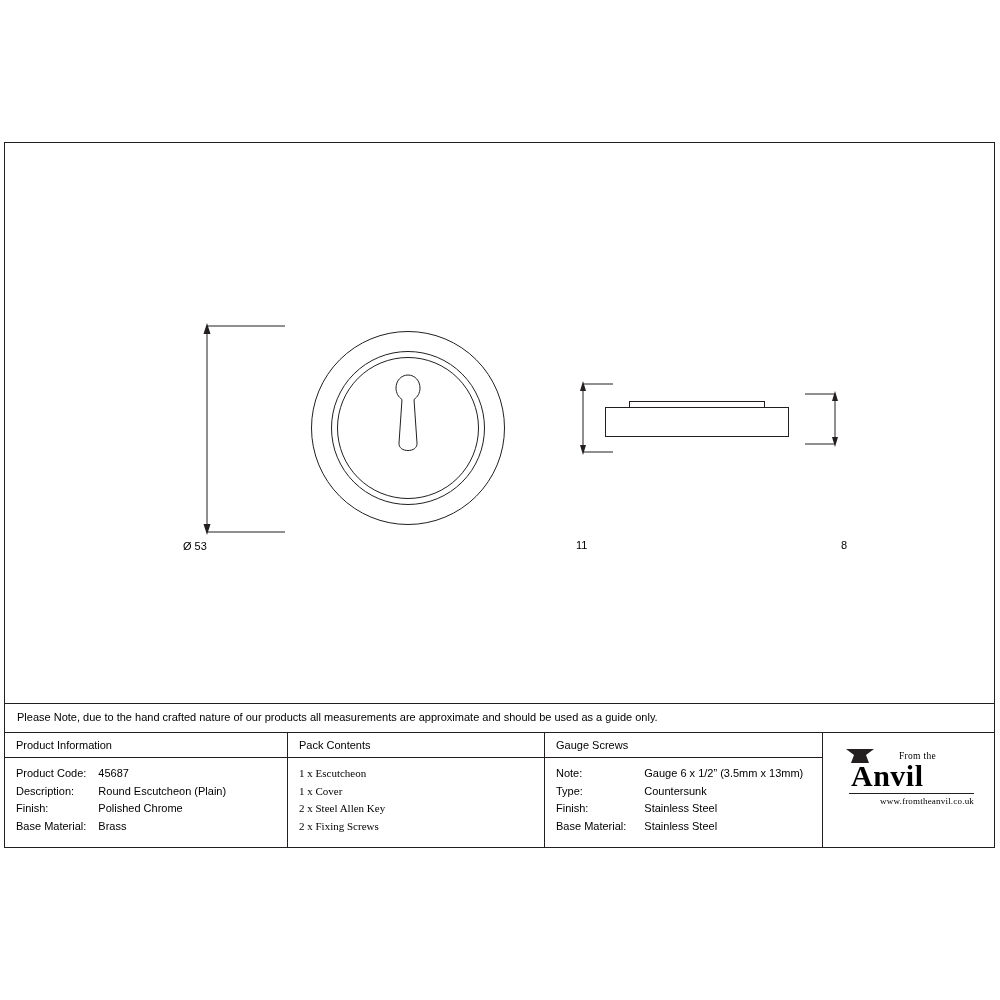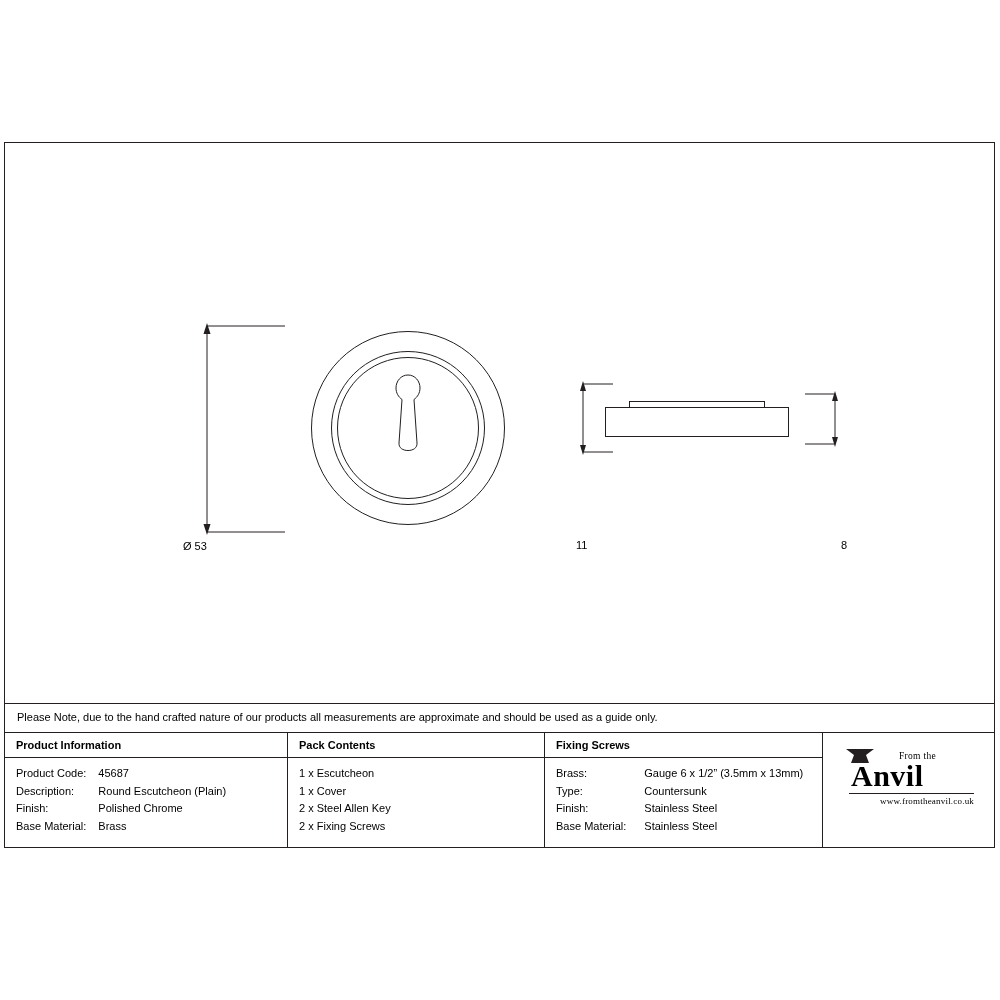--- a/index.html
+++ b/index.html
@@ -173,21 +173,21 @@
   .col-product { left: 0; width: 283px; border-right: 1px solid #231f20; }
   .col-pack    { left: 283px; width: 257px; border-right: 1px solid #231f20; }
   .col-screws  { left: 540px; width: 278px; border-right: 1px solid #231f20; }
   .col-logo    { left: 818px; right: 0; }
 
   .col-title {
     position: absolute;
     left: 11px;
     top: 6px;
     font-size: 11px;
-    font-weight: bold;
+    font-weight: normal;
   }
   .col-divider {
     position: absolute;
     left: 0; right: 0;
     top: 24px;
     border-top: 1px solid #231f20;
   }
   .kv {
     position: absolute;
     left: 11px;
@@ -203,20 +203,21 @@
     line-height: 17.5px;
     white-space: nowrap;
   }
   .kv td.k { padding-right: 12px; margin-top: 16px; }
   .list {
     position: absolute;
     left: 11px;
     top: 32px;
     font-size: 11px;
     line-height: 17.5px;
+    font-family: Liberation Serif, serif;
   }
   .list div { white-space: nowrap; }
 
   .kv-screws td.k { padding-right: 18px; }
 
   
   .logo-wrap {
     position: absolute;
     left: 0; top: 0; right: 0; bottom: 0;
   }
@@ -364,27 +365,27 @@
       <div class="col-divider"></div>
       <div class="list">
         <div>1 x Escutcheon</div>
         <div>1 x Cover</div>
         <div>2 x Steel Allen Key</div>
         <div>2 x Fixing Screws</div>
       </div>
     </div>
 
     <div class="col col-screws">
-      <div class="col-title">Fixing Screws</div>
+      <div class="col-title">Gauge Screws</div>
       <div class="col-divider"></div>
       <div class="kv kv-screws">
         <table>
           <tbody>
               <tr>
-            <td class="k">Brass:</td>
+            <td class="k">Note:</td>
             <td class="v">Gauge 6 x 1/2” (3.5mm x 13mm)</td>
           </tr>
           <tr>
             <td class="k">Type:</td>
             <td class="v">Countersunk</td>
           </tr>
           <tr>
             <td class="k">Finish:</td>
             <td class="v">Stainless Steel</td>
           </tr>

